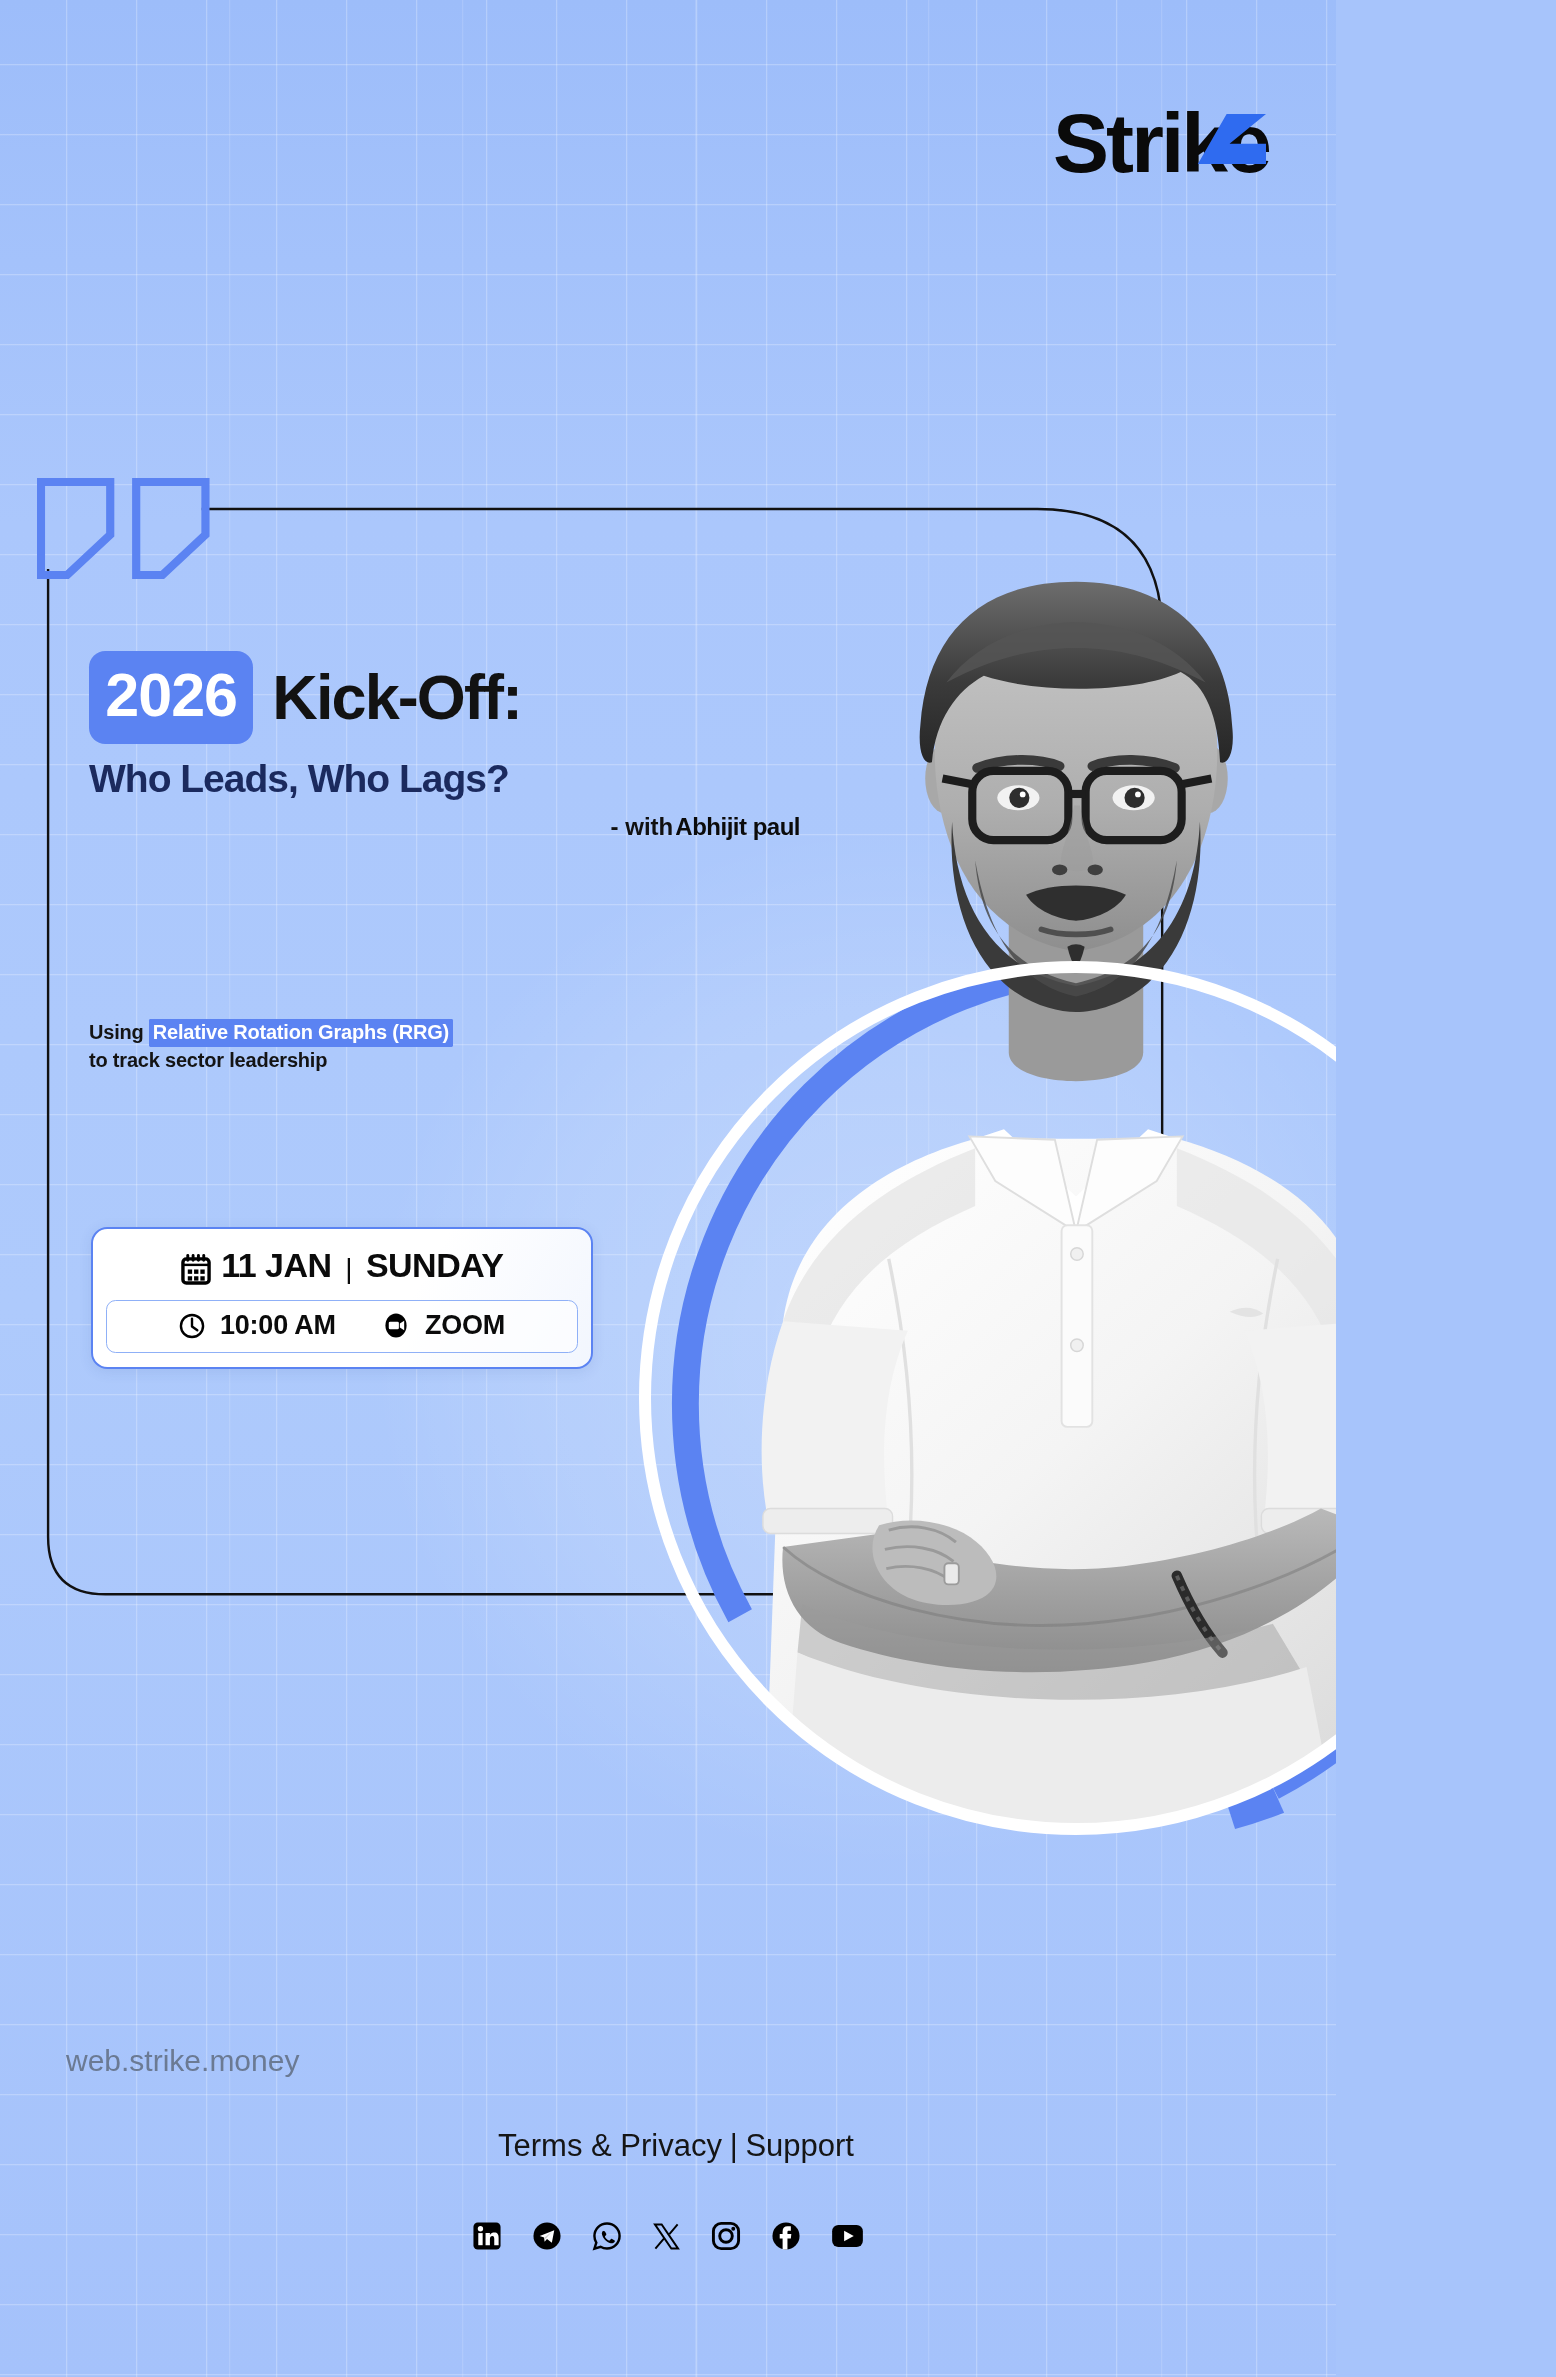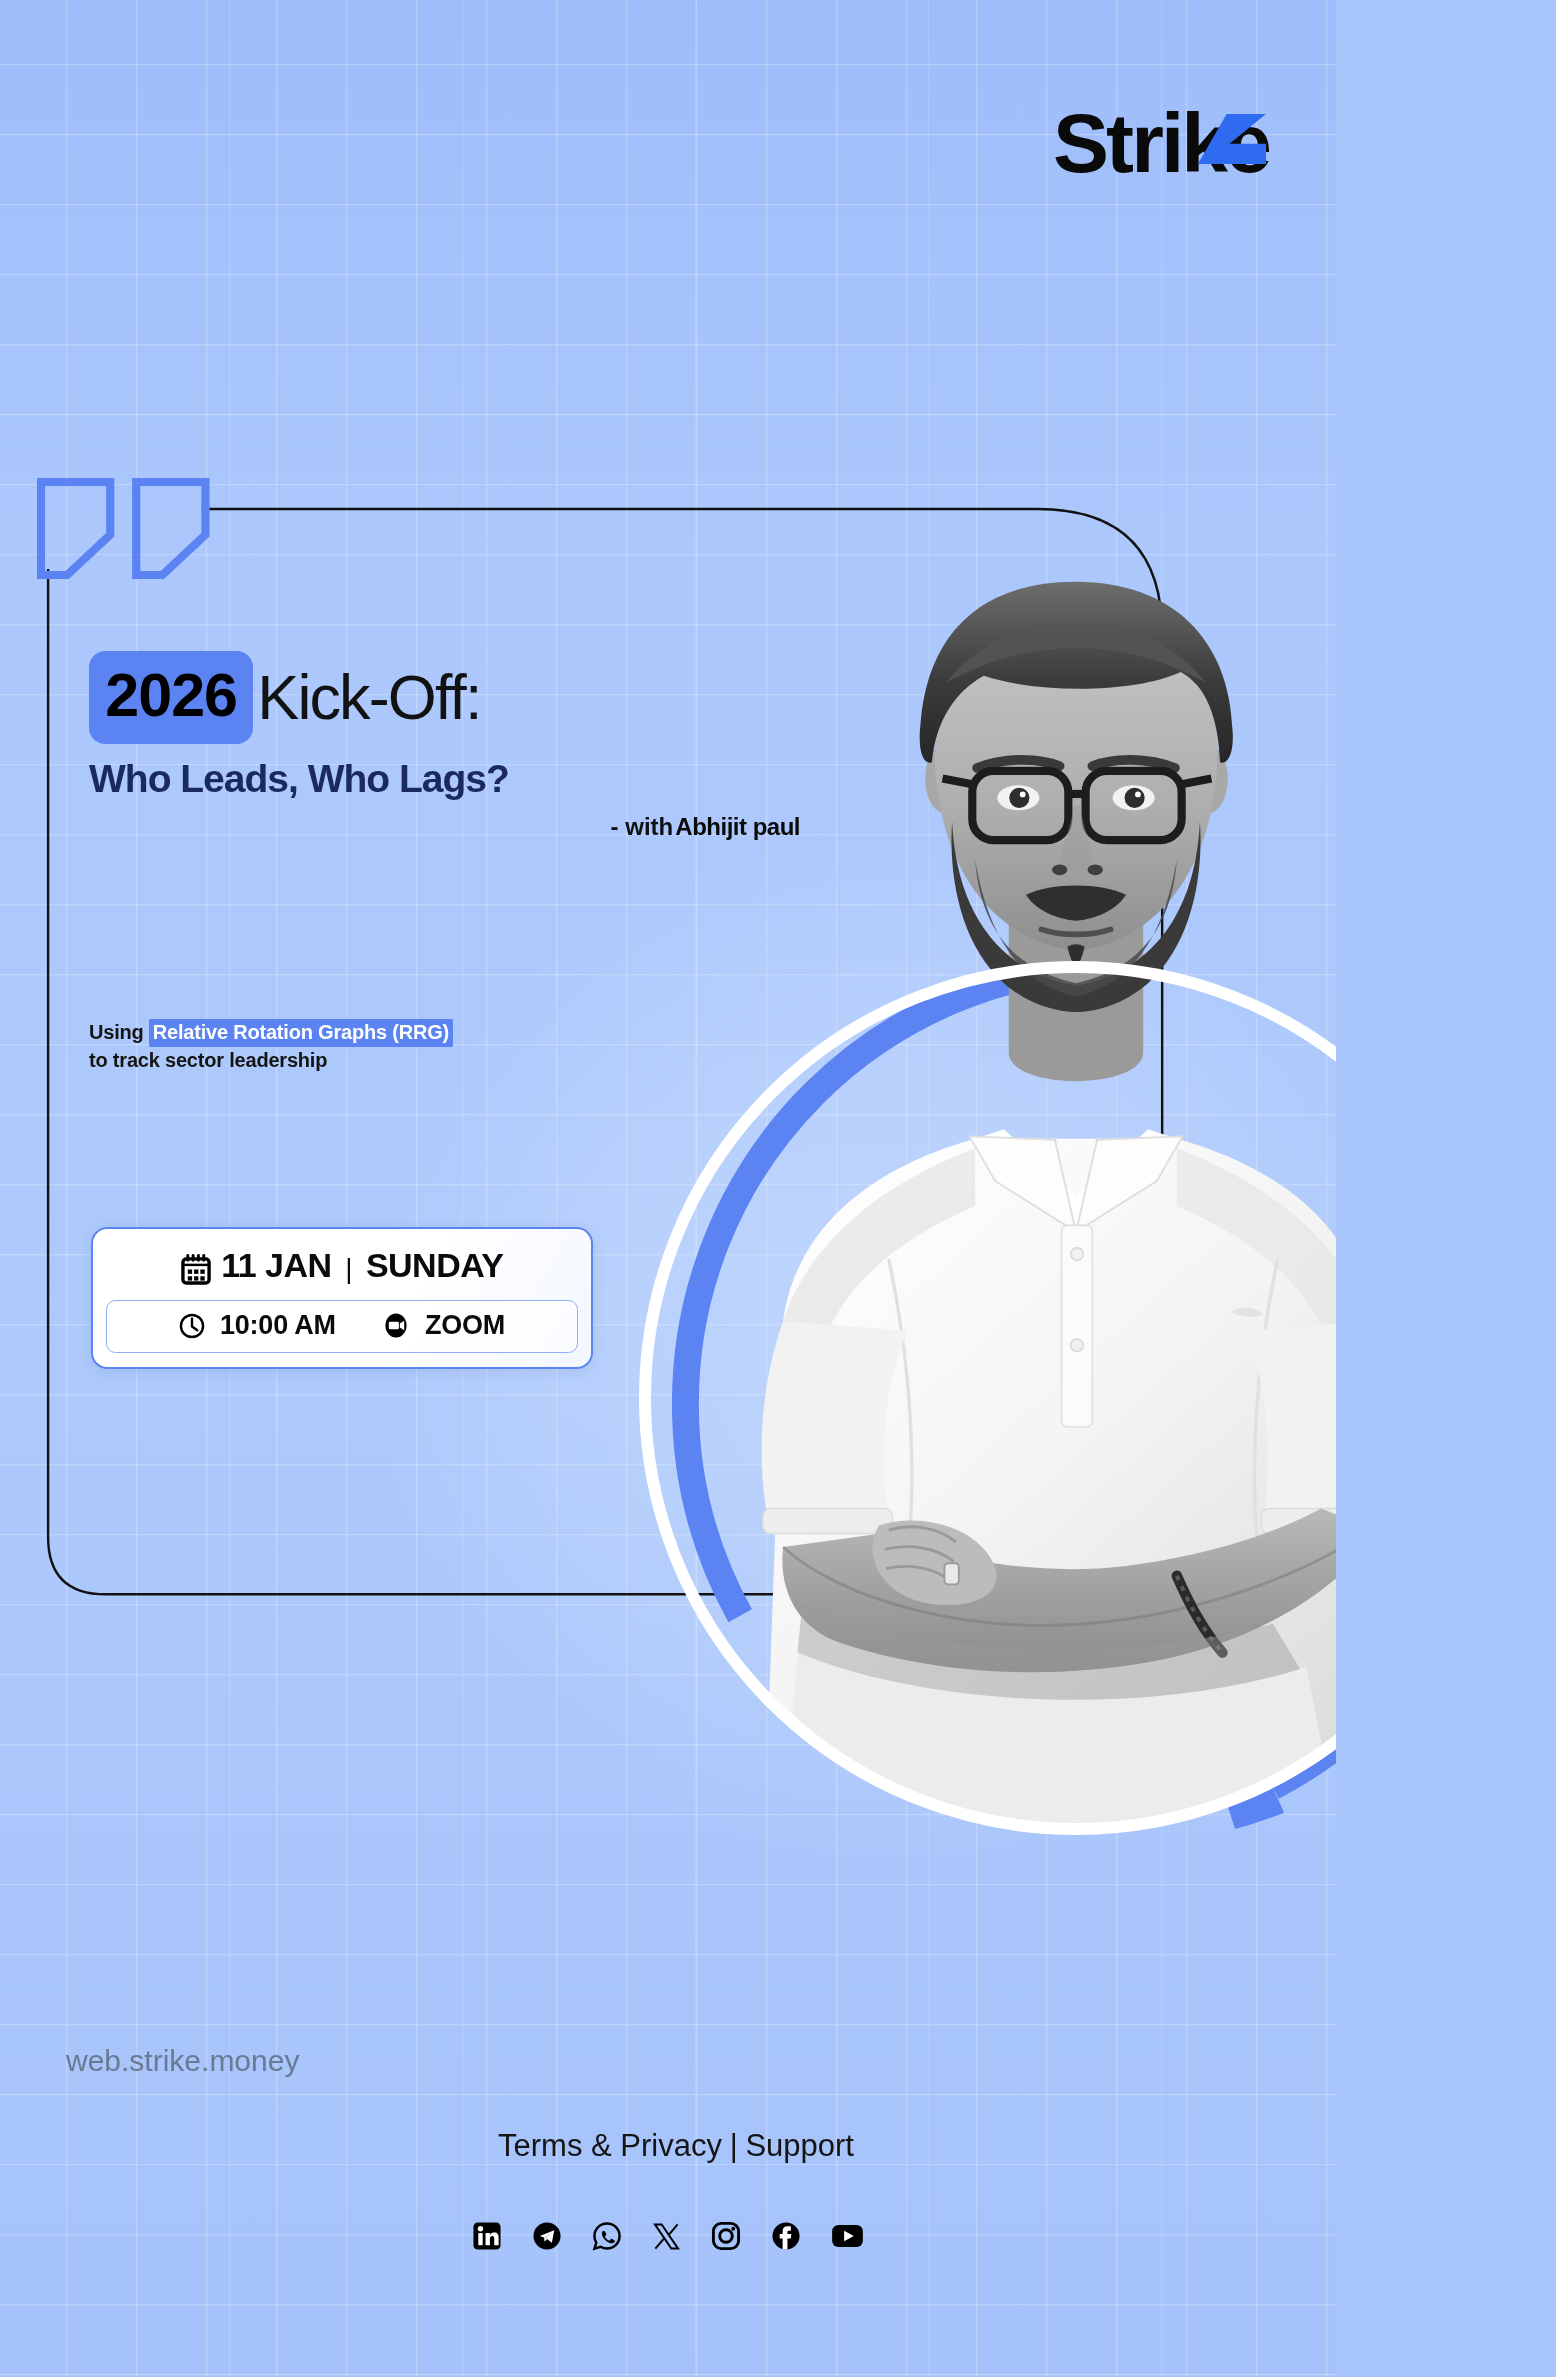--- a/index.html
+++ b/index.html
@@ -50,27 +50,27 @@
     position:absolute;right:2.9px;bottom:10.6px;z-index:3;
   }
 
   
   .quotes{position:absolute;left:37px;top:478px;}
 
   
   .headline{position:absolute;left:89px;top:651px;width:817px;}
   .h-row1{display:flex;align-items:center;white-space:nowrap;}
   .badge-2026{
-    display:inline-block;background:#5b83f2;color:#000000;
+    display:inline-block;background:#5b83f2;color:#ffffff;
     font-size:61px;font-weight:800;line-height:1;
     padding:14.4px 16.3px 17.3px 16.3px;border-radius:16.3px;letter-spacing:-1px;
   }
   .kick{
-    font-size:63px;font-weight:400;color:#121212;letter-spacing:-1.9px;
-    line-height:1;margin-left:4px;
+    font-size:63px;font-weight:700;color:#121212;letter-spacing:-1.9px;
+    line-height:1;margin-left:19px;
   }
   .h-row2{
     font-size:39px;font-weight:700;color:#1b2a5e;letter-spacing:-1px;
     margin-top:14.4px;line-height:1.06;
   }
   .h-row3{
     margin-top:13.4px;text-align:right;width:711px;white-space:nowrap;
   }
   .with-dash{font-size:24px;font-weight:600;color:#111;}
   .speaker{font-size:24px;font-weight:700;color:#0b0b0b;letter-spacing:-0.5px;margin-top:28px;}

